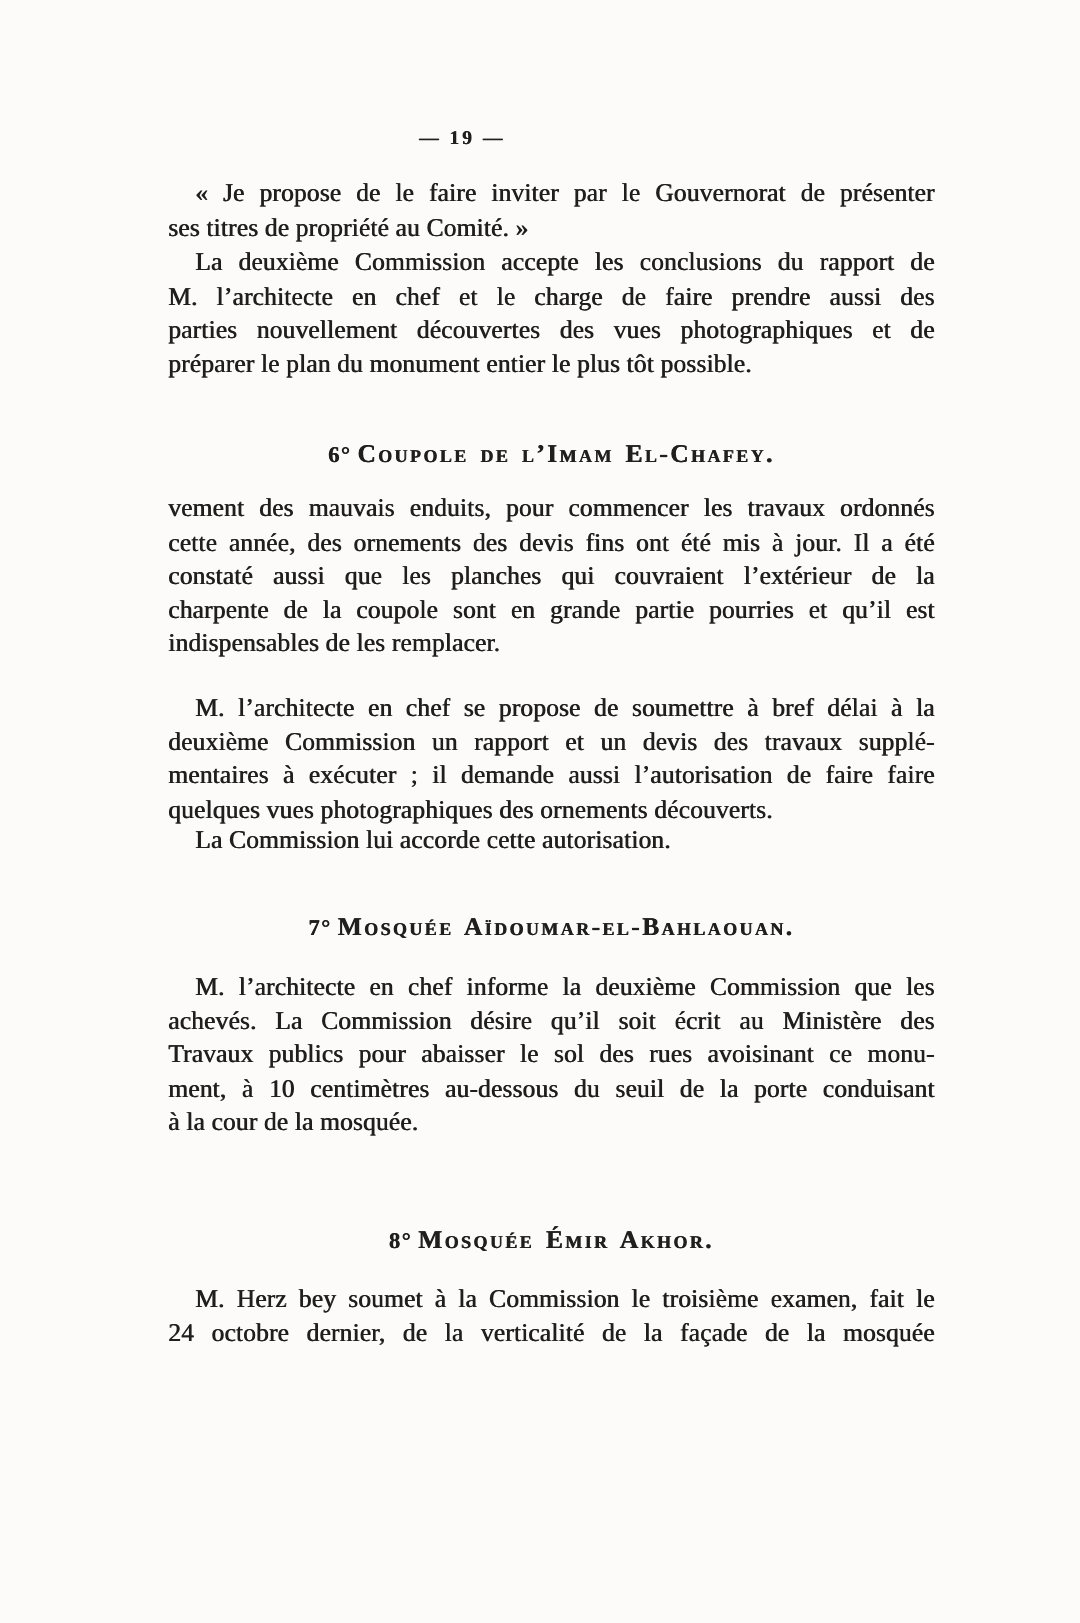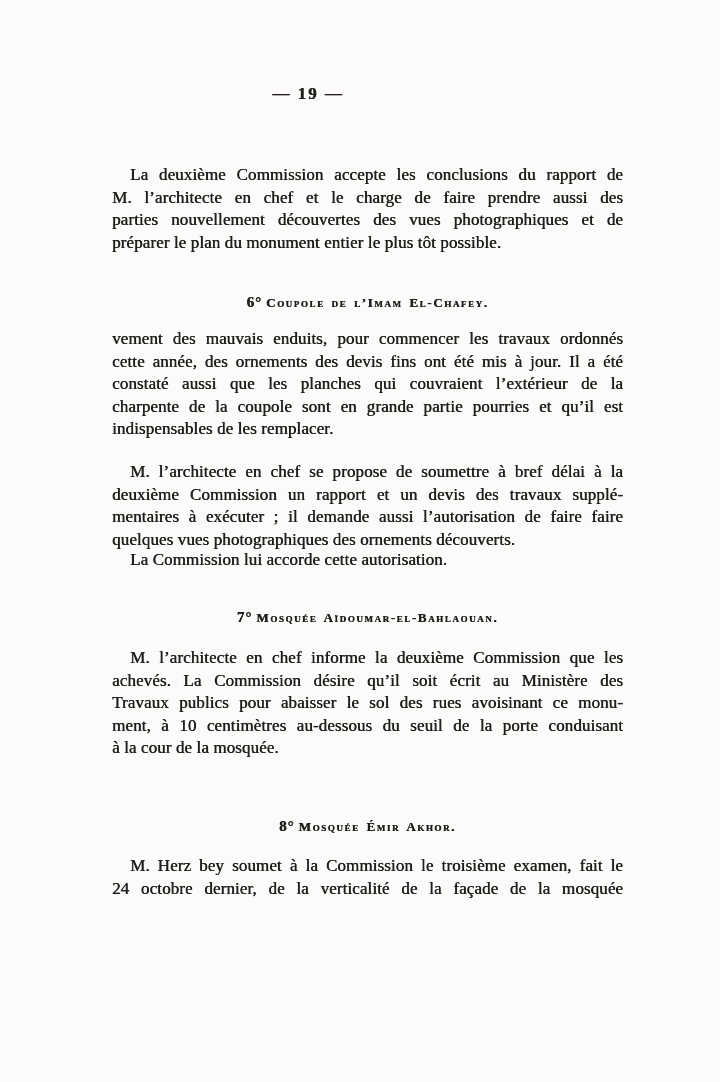--- a/index.html
+++ b/index.html
@@ -9,61 +9,65 @@
   html,body{margin:0;padding:0;}
   body{
     width:720px;height:1082px;position:relative;overflow:hidden;
     background:var(--paper);
     font-family:"Liberation Serif","DejaVu Serif",serif;
     color:var(--ink);
   }
   .sheet{position:absolute;inset:0;}
   .pagenum{
     position:absolute;top:84px;left:0;width:616px;
-    text-align:center;font-size:17px;font-weight:bold;letter-spacing:2px;
+    text-align:center;font-size:13px;font-weight:bold;letter-spacing:2px;
     text-shadow:0.4px 0 0 currentColor;
   }
   .block{
     position:absolute;left:112px;width:511px;
     font-size:17px;line-height:22.5px;
     text-shadow:0.45px 0 0 currentColor;
     letter-spacing:0.1px;
   }
   .line{text-align:justify;text-align-last:justify;white-space:normal;}
   .line.last{text-align-last:left;}
   .line.first{padding-left:18px;}
   .heading{
     position:absolute;left:112px;width:511px;
     text-align:center;font-weight:bold;
     text-shadow:0.4px 0 0 currentColor;
     white-space:nowrap;
   }
   .hnum{font-size:15px;letter-spacing:1px;}
   .htitle{
     font-variant:small-caps;
-    font-size:13px;letter-spacing:1.6px;word-spacing:2px;
+    font-size:17px;letter-spacing:1.6px;word-spacing:2px;
     margin-left:4px;
     margin-top:16px;
   }
   
   .b0{top:118px;} .b1{top:164px;}
   .h2{top:293px;}
   .b3{top:328px;} .b4{top:461px;} .b5{top:549px;}
   .h6{top:608px;}
   .b7{top:647px;}
   .h8{top:817px;}
   .b9{top:855px;}
 </style>
 </head>
 <body style="--paper: #fcfbf9; --ink: #201f1d;">
 
 <div class="sheet">
 
   <div class="pagenum">— 19 —</div>
 
+  <div class="block b0">
+      <div class="line first">« Je propose de le faire inviter par le Gouvernorat de présenter</div>
+      <div class="line last">ses titres de propriété au Comité. »</div>
+    </div>
 
   <div class="block b1">
       <div class="line first">La deuxième Commission accepte les conclusions du rapport de</div>
       <div class="line">M. l’architecte en chef et le charge de faire prendre aussi des</div>
       <div class="line">parties nouvellement découvertes des vues photographiques et de</div>
       <div class="line last">préparer le plan du monument entier le plus tôt possible.</div>
     </div>
 
   <div class="heading h2">
     <span class="hnum">6°</span><span class="htitle">Coupole de l’Imam El-Chafey.</span>

